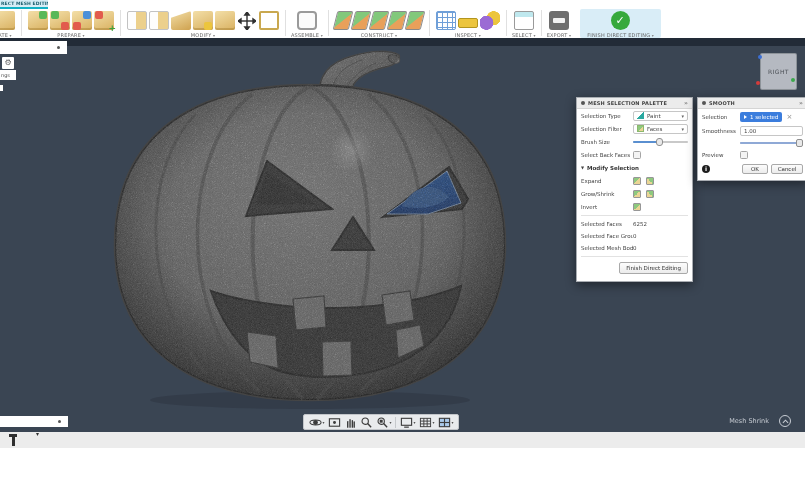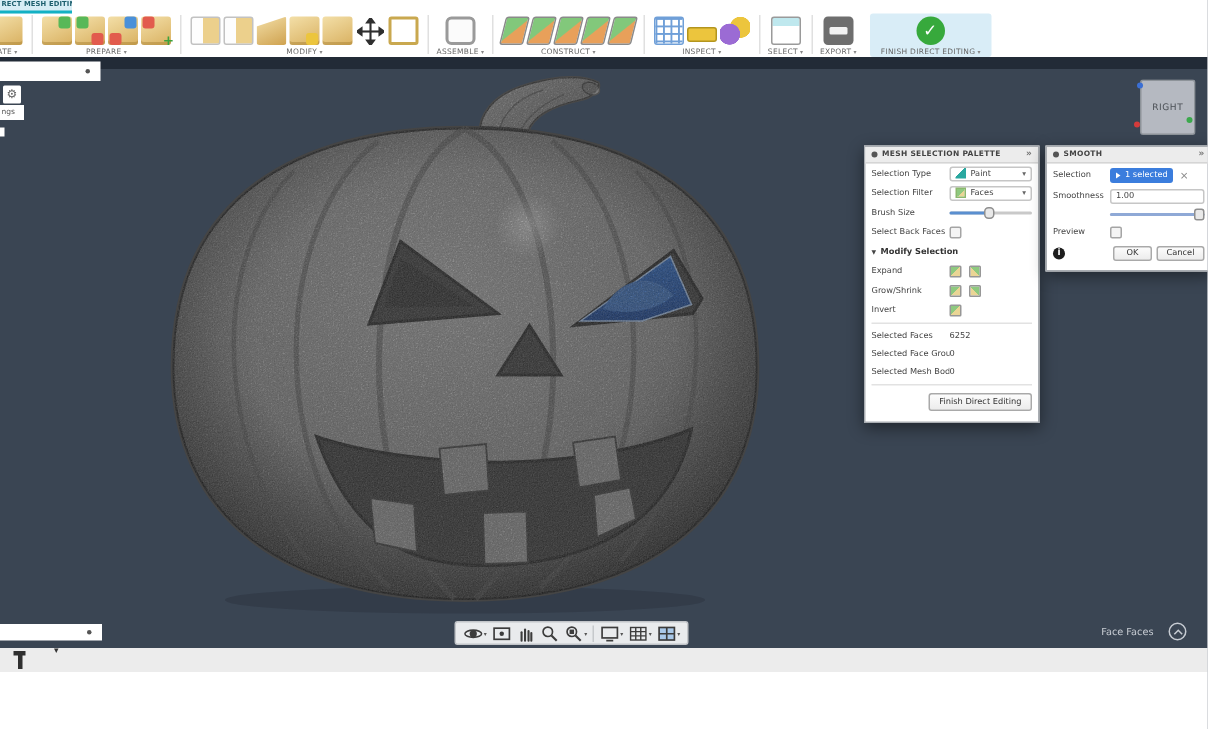--- a/index.html
+++ b/index.html
@@ -518,21 +518,21 @@
           <g stroke="#3c3c3c" stroke-width="1.2">
             <rect x="1.5" y="2.5" width="11" height="9" fill="#a9c8e8"></rect>
             <line x1="7" y1="2.5" x2="7" y2="11.5"></line>
             <line x1="1.5" y1="7" x2="12.5" y2="7"></line>
           </g>
         </svg>
       <span class="nvcaret">▾</span>
       </span>
   </div>
 
-  <div class="status-right">Face Faces</div>
+  <div class="status-right">Mesh Shrink</div>
   <div class="status-circ">
     <svg width="7" height="5" viewBox="0 0 8 5">
         <path d="M1,4 L4,1 L7,4" fill="none" stroke="#c7ccd3" stroke-width="1.2"></path>
       </svg>
   </div>
 
   <div class="cap-strip"></div>
   <span class="pin"></span>
   <span class="strip-caret">▾</span>
   <div class="cap-area">

